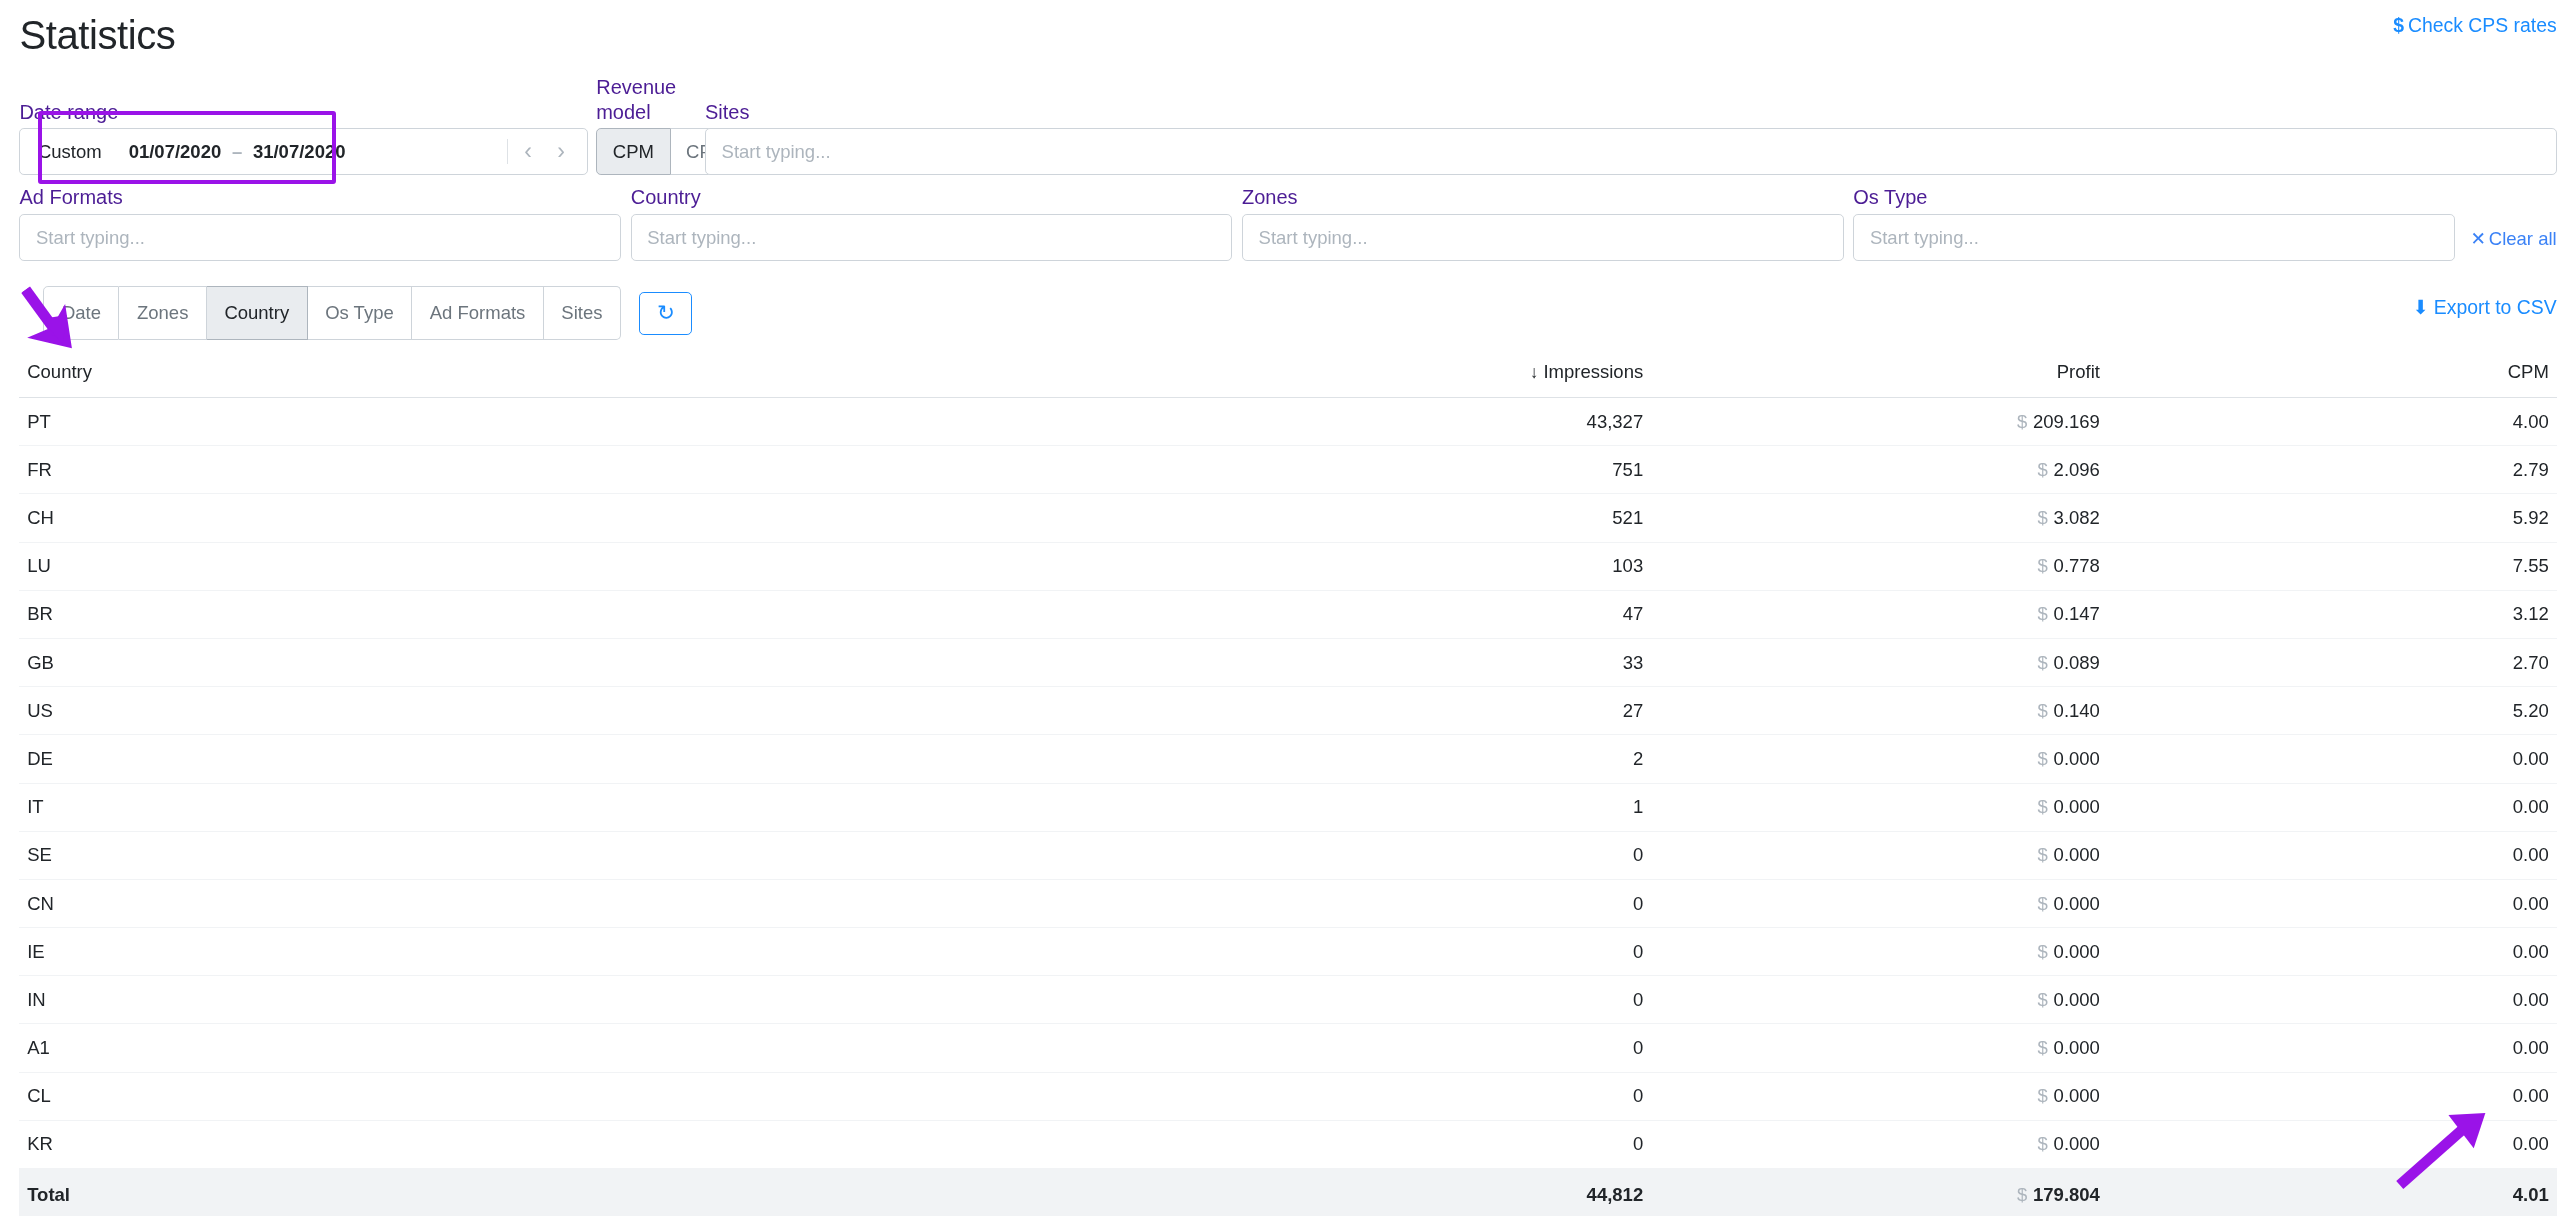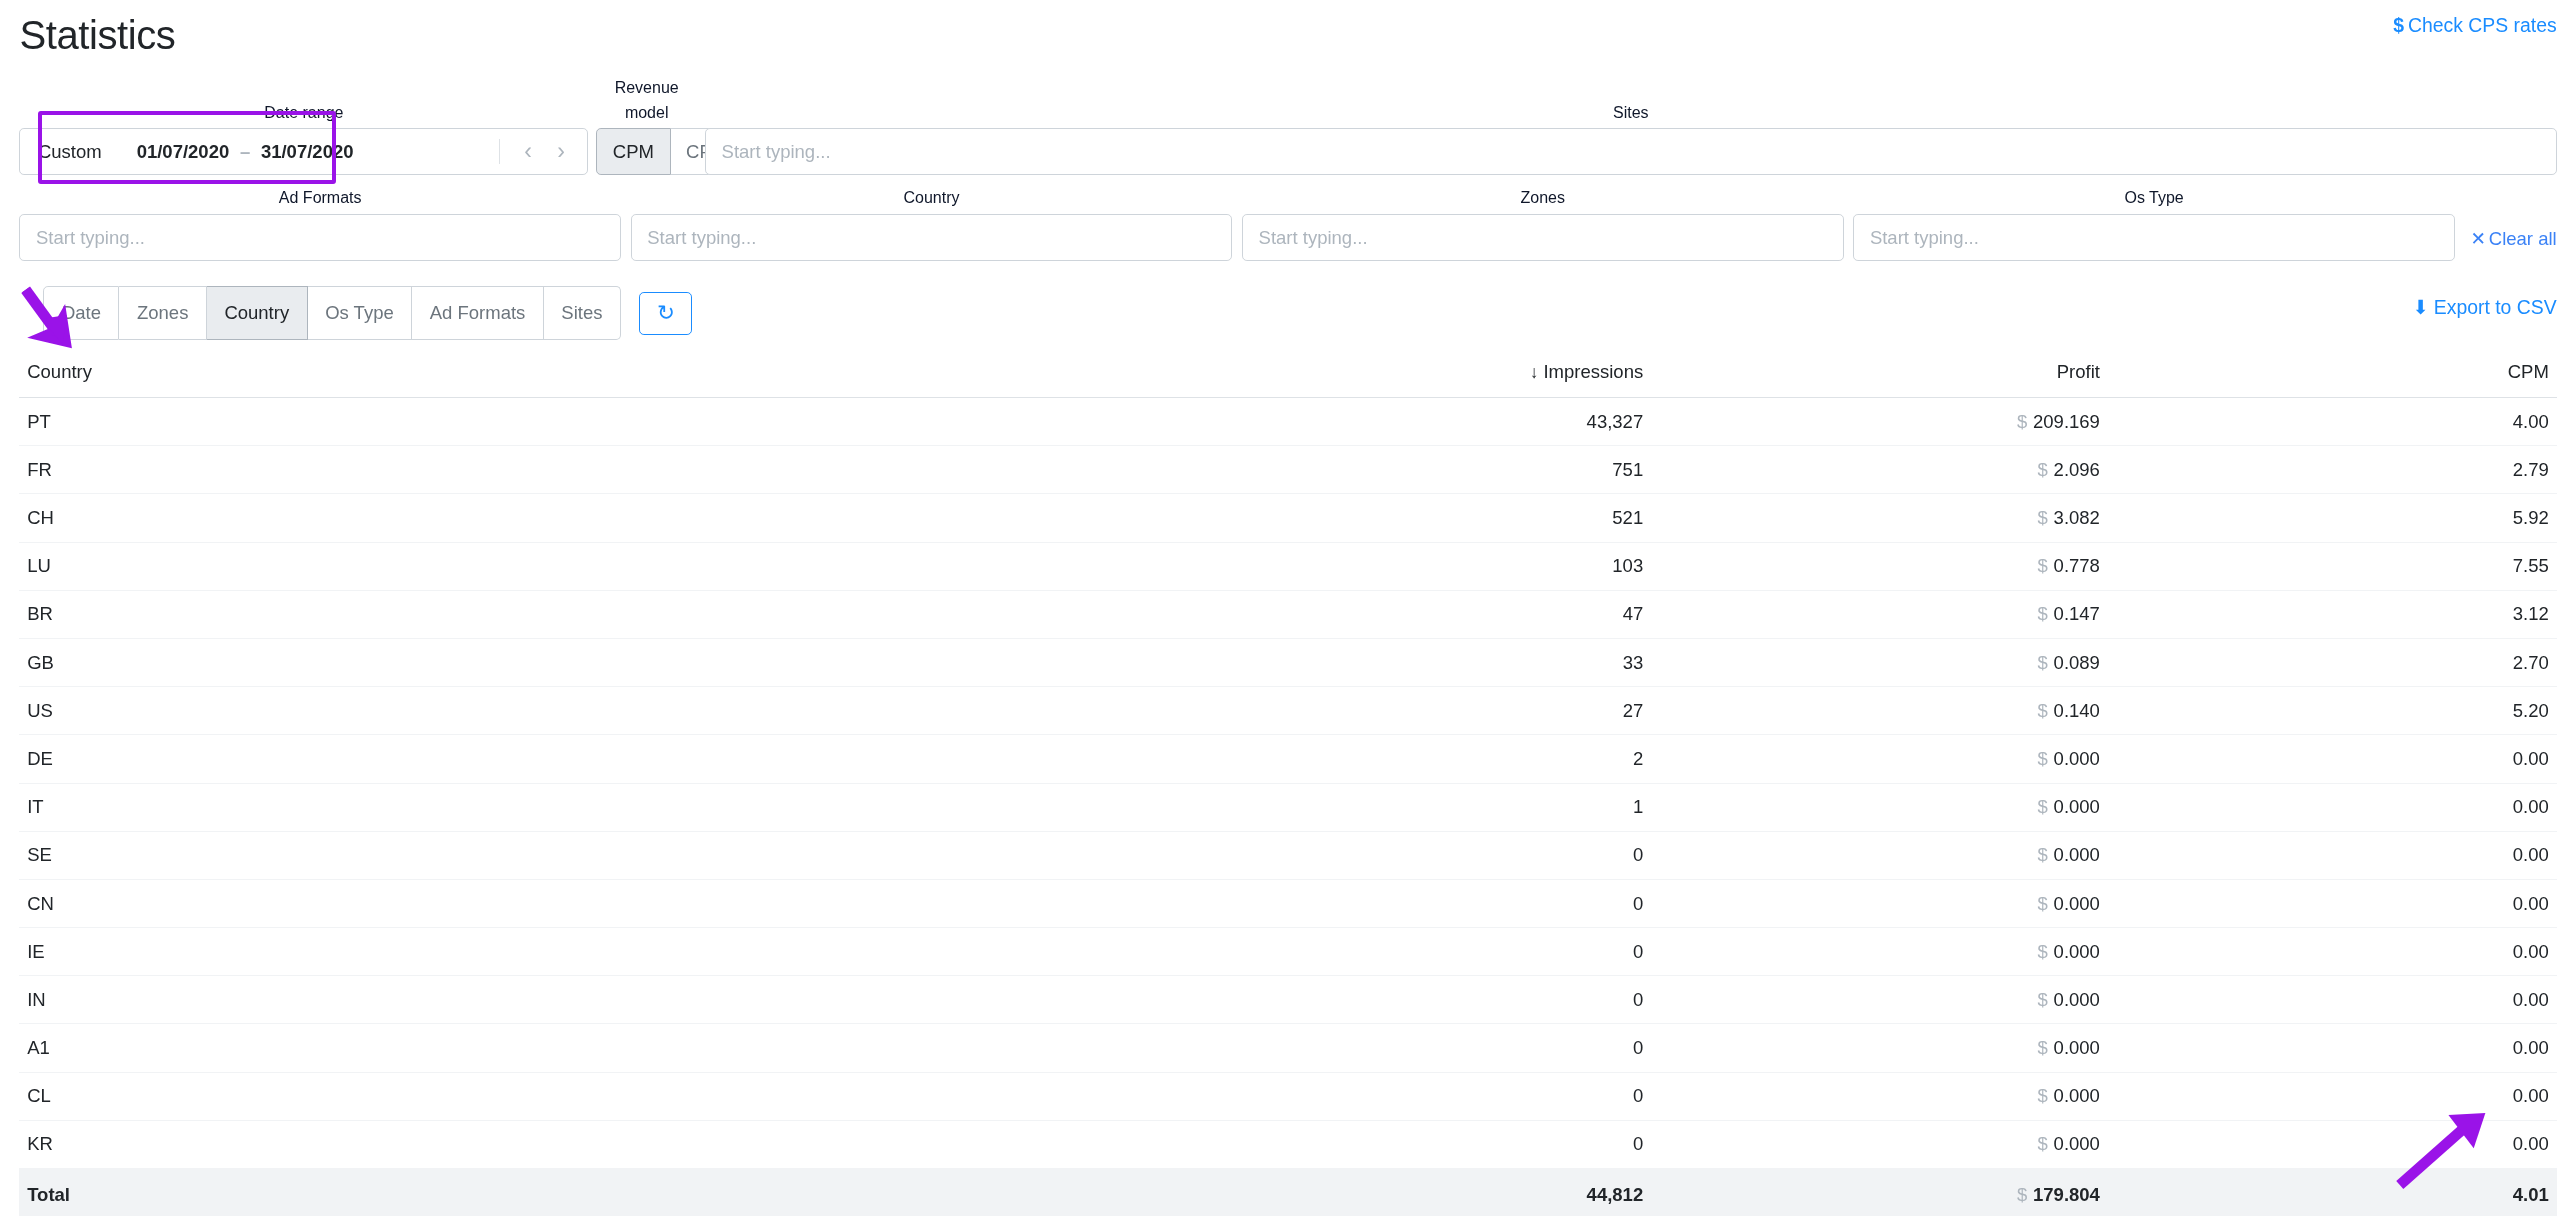--- a/index.html
+++ b/index.html
@@ -31,26 +31,25 @@
     text-decoration: none;
     white-space: nowrap;
     cursor: pointer;
   }
   .cps-rates-link .dollar { font-weight: 700; margin-right: 3.9px; }
 
   
   .filters { position: relative; margin-top: 13.6px; }
   .filter-row { display: flex; align-items: flex-end; }
   .field-label {
-    font-size: 16px;
-    color: #0f172a;
+    font-size: 20px;
+    color: #4c1d95;
     line-height: 25px;
     margin-bottom: 3.9px;
     display: block;
-    text-align: center;
   }
   .input-box {
     height: 47px;
     border: 1px solid #ced4da;
     border-radius: 4.9px;
     background: #fff;
     display: flex;
     align-items: center;
     padding: 0 15.6px;
     font-size: 18.5px;
@@ -60,21 +59,20 @@
 
   
   .daterange-wrap { width: 569px; position: relative; }
   .daterange-box {
     height: 47px;
     border: 1px solid #ced4da;
     border-radius: 4.9px;
     display: flex;
     align-items: center;
     background: #fff;
-    gap: 8px;
   }
   .dr-custom { padding-left: 17.5px; font-size: 18.5px; color: #212529; }
   .dr-dates {
     flex: 1;
     text-align: center;
     font-size: 18.5px;
     color: #212529;
     display: flex;
     align-items: center;
     justify-content: flex-start;

